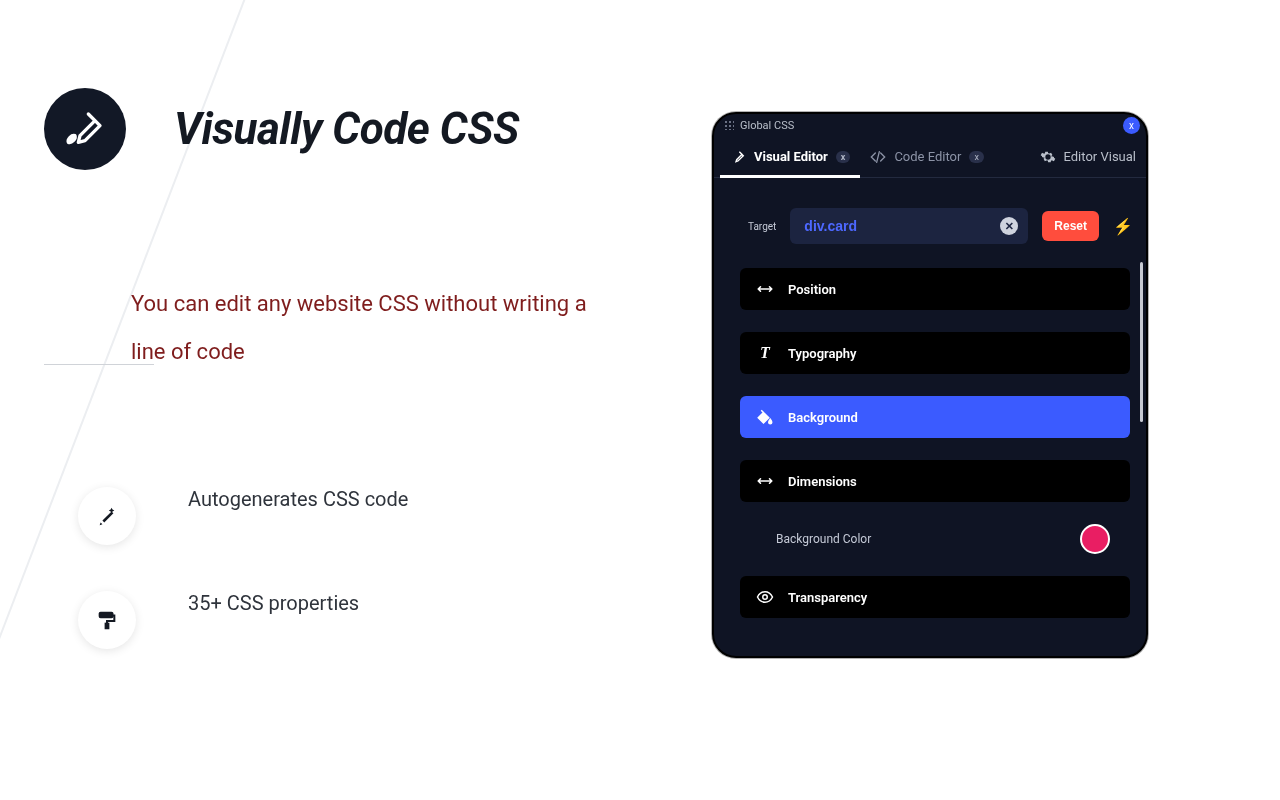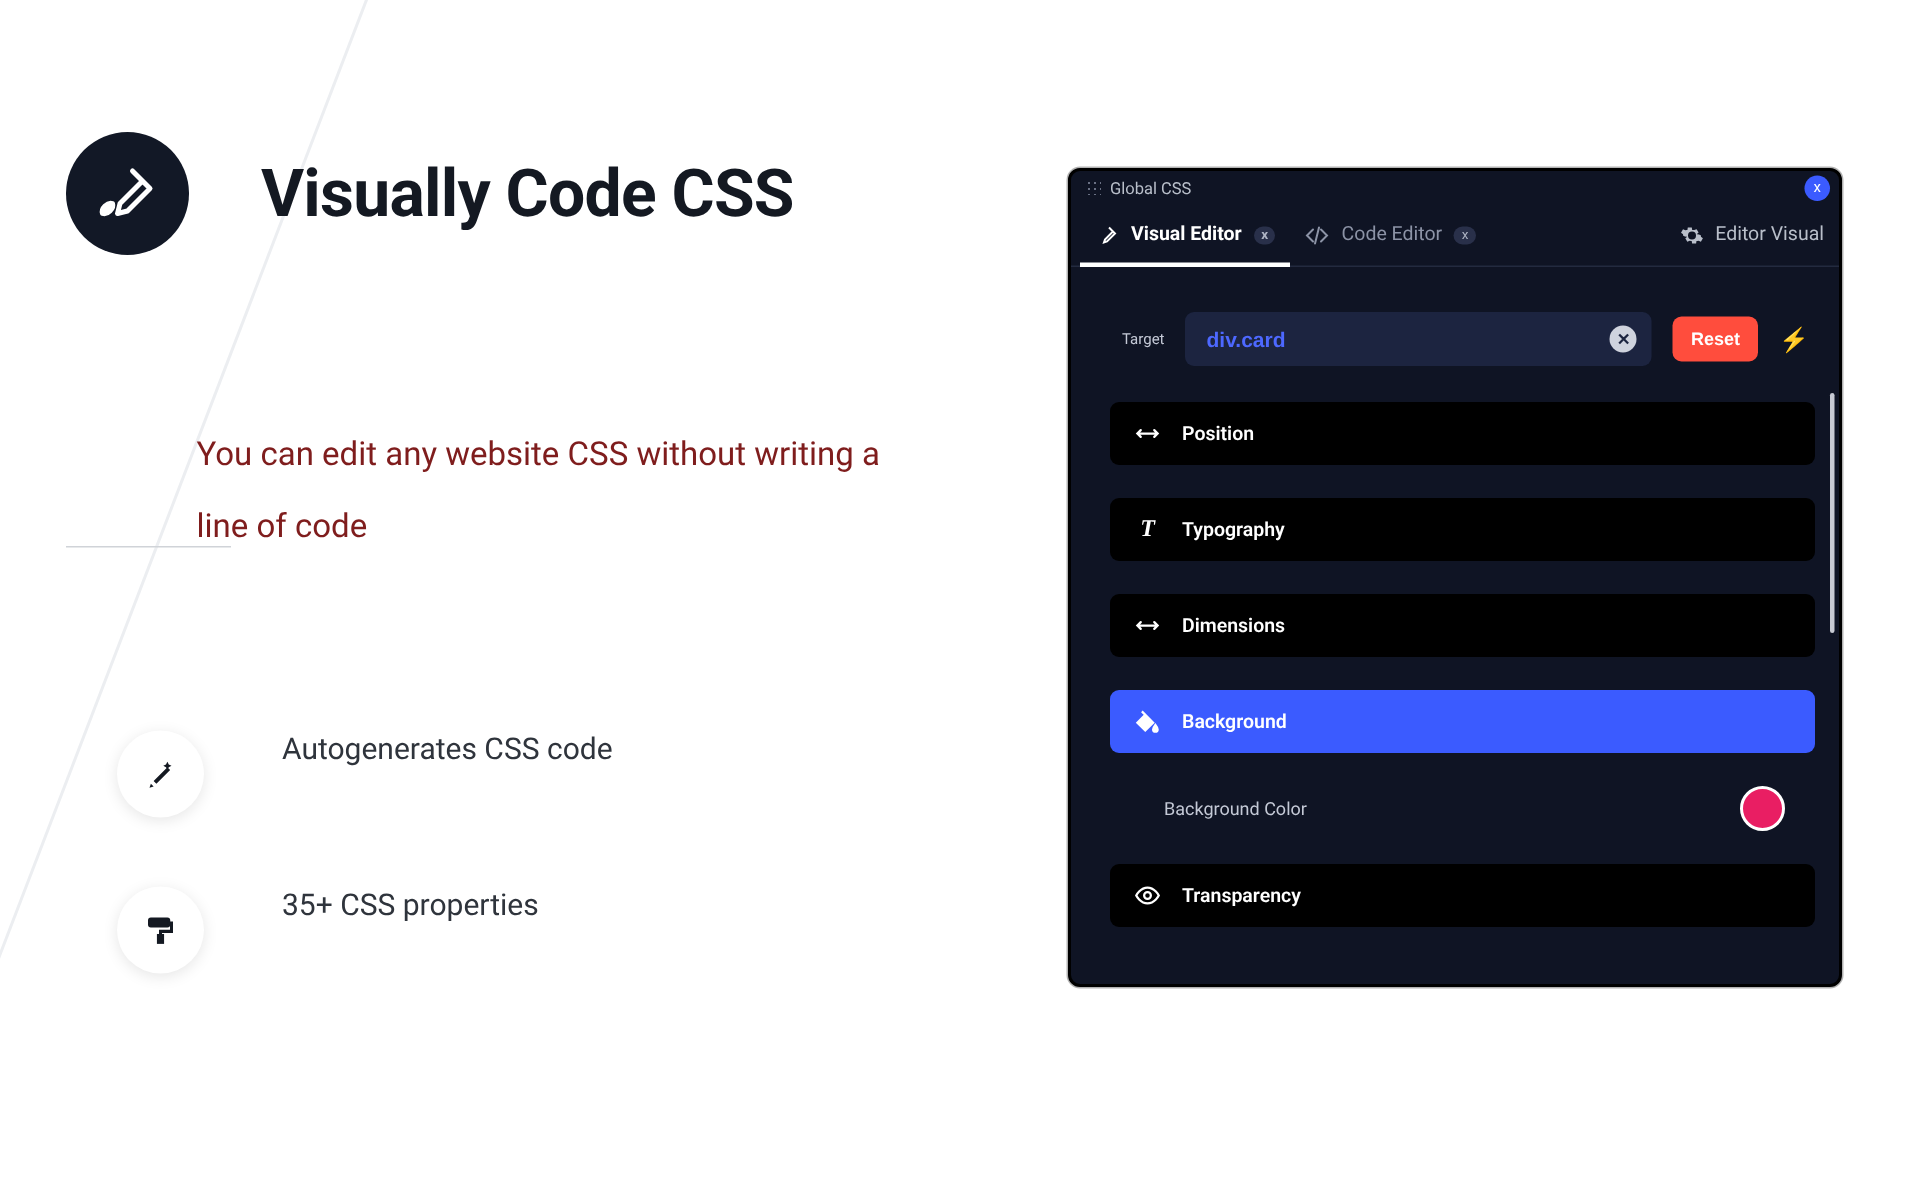--- a/index.html
+++ b/index.html
@@ -32,20 +32,21 @@
     display: flex;
     align-items: center;
     justify-content: center;
     flex: none;
   }
   .hero-title {
     font-size: 44px;
     font-weight: 700;
     color: #141922;
     letter-spacing: -0.5px;
+    font-style: italic;
   }
   .hero-sub {
     margin-top: 110px;
     margin-left: 87px;
     font-size: 22px;
     line-height: 2.2;
     color: #7f1d1d;
     font-weight: 400;
   }
   .divider {
@@ -80,24 +81,24 @@
   .feature-text {
     font-size: 20px;
     color: #2f343c;
   }
 
   
   .panel {
     position: absolute;
     left: 712px;
     top: 112px;
-    width: 516px;
+    width: 436px;
     height: 546px;
     background: #0f1424;
-    border-radius: 8px;
+    border-radius: 24px;
     color: #fff;
     overflow: hidden;
     border: 2px solid #000;
     box-shadow: 0 0 0 1px rgba(0,0,0,0.3);
   }
   .panel-titlebar {
     height: 22px;
     display: flex;
     align-items: center;
     padding: 0 10px;
@@ -396,36 +397,36 @@
           </svg>
       </span>
       <span>Position</span>
     </div>
 
     <div class="section-row">
       <span class="section-icon" style="font-family:Georgia,serif;font-style:italic;font-weight:bold;font-size:16px;">T</span>
       <span>Typography</span>
     </div>
 
+    <div class="section-row active">
+      <span class="section-icon">
+        <svg width="18" height="18" viewBox="0 0 24 24" fill="none" stroke="#fff" stroke-width="2" stroke-linecap="round">
+            <path d="M7 3l10 10-7 7-7-7 7-7zM19 15s2 2.5 2 4a2 2 0 11-4 0c0-1.5 2-4 2-4z" fill="#fff"></path>
+          </svg>
+      </span>
+      <span>Background</span>
+    </div>
+
     <div class="section-row">
       <span class="section-icon">
         <svg width="18" height="18" viewBox="0 0 24 24" fill="none" stroke="#fff" stroke-width="2" stroke-linecap="round">
             <path d="M3 12h18M6 9l-3 3 3 3M18 9l3 3-3 3"></path>
           </svg>
       </span>
       <span>Dimensions</span>
-    </div>
-
-    <div class="section-row active">
-      <span class="section-icon">
-        <svg width="18" height="18" viewBox="0 0 24 24" fill="none" stroke="#fff" stroke-width="2" stroke-linecap="round">
-            <path d="M7 3l10 10-7 7-7-7 7-7zM19 15s2 2.5 2 4a2 2 0 11-4 0c0-1.5 2-4 2-4z" fill="#fff"></path>
-          </svg>
-      </span>
-      <span>Background</span>
     </div>
 
     <div class="sub-row">
       <span>Background Color</span>
       <div class="color-swatch" style="background:#e91e63"></div>
     </div>
 
     <div class="section-row">
       <span class="section-icon">
         <svg width="18" height="18" viewBox="0 0 24 24" fill="none" stroke="#fff" stroke-width="2" stroke-linecap="round">

